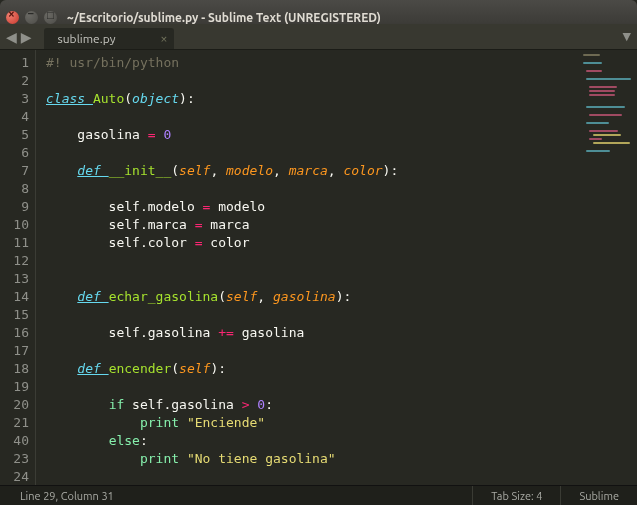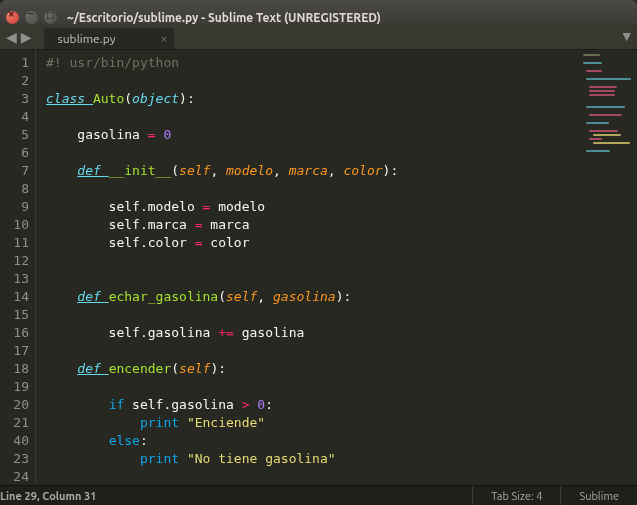--- a/index.html
+++ b/index.html
@@ -106,40 +106,40 @@
   }
   .mm-line {
     height: 2px;
     background: #75715e;
     border-radius: 1px;
   }
 
   
   .c-comment { color:#75715e; }
   .c-key { color:#66d9ef; font-style:italic;text-decoration:underline; }
-  .c-kw { color:#0ea5e9; }
+  .c-kw { color:#86efac; }
   .c-cls { color:#a6e22e; }
   .c-fn { color:#a6e22e; }
   .c-num { color:#ae81ff; }
   .c-str { color:#e6db74; }
   .c-param { color:#fd971f; font-style:italic; }
   .c-op { color:#f92672; }
   .c-builtin { color:#66d9ef; font-style:italic; }
 
   
   .statusbar {
     height: 20px;
     background: #1f201b;
     color: #a9aaa4;
     font-size: 11px;
     display: flex;
     align-items: center;
     border-top: 1px solid #111;
   }
-  .status-left { padding-left: 0; flex:1;font-weight:bold; }
+  .status-left { padding-left: 20px; flex:1; }
   .status-cell {
     padding: 0 18px;
     border-left: 1px solid #3a3b34;
     height: 100%;
     display:flex; align-items:center;
   }
 </style>
 </head>
 <body>
 

